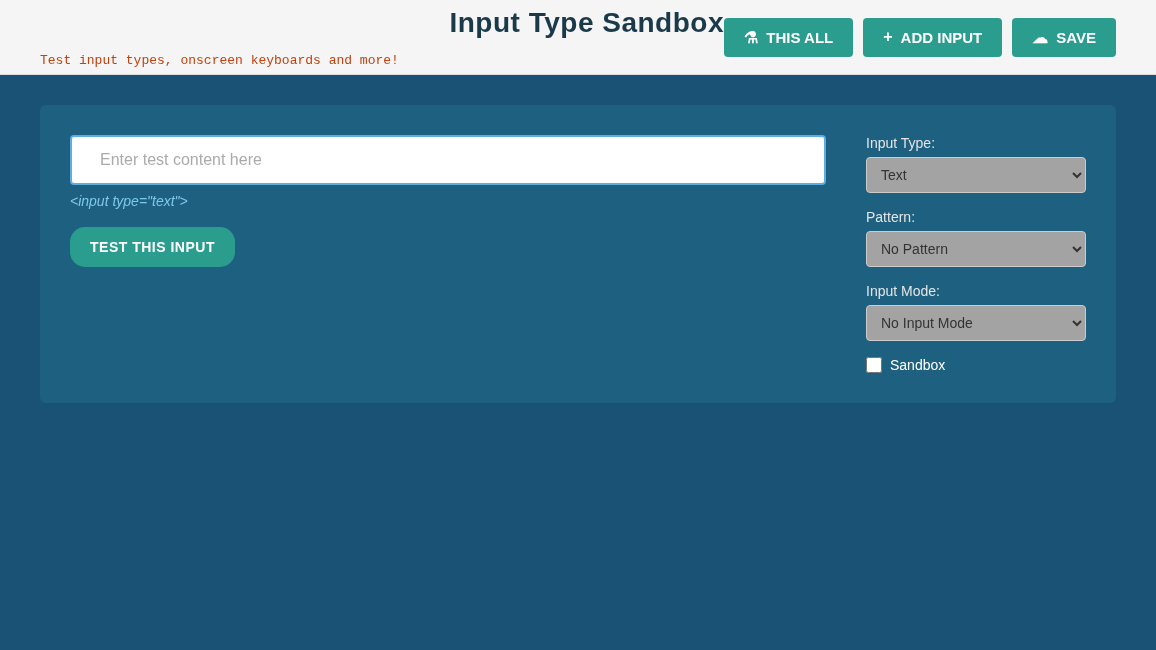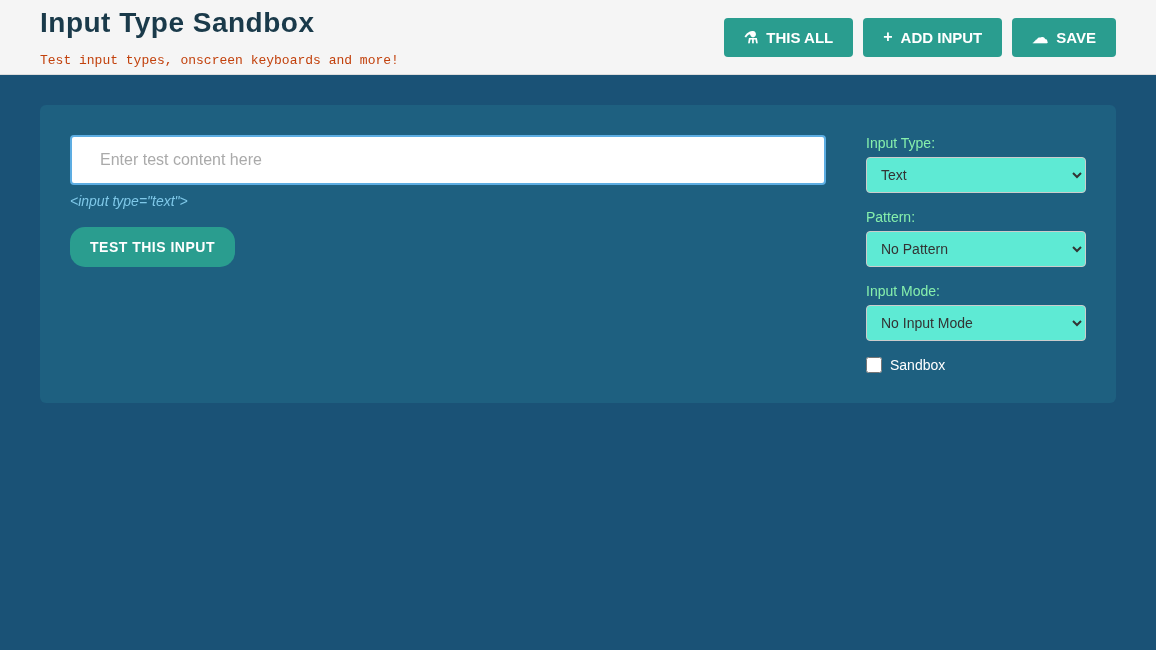--- a/index.html
+++ b/index.html
@@ -28,20 +28,21 @@
 
     .header-brand {
       flex: 1;
     }
 
     .header-title {
       font-size: 28px;
       font-weight: bold;
       color: #1a3a4a;
       letter-spacing: 0.5px;
+      text-align: right;
     }
 
     .header-subtitle {
       font-size: 13px;
       color: #c2410c;
       margin-top: 14px;
       font-family: Liberation Mono, monospace;
     }
 
     .header-actions {
@@ -137,32 +138,32 @@
       letter-spacing: 0.5px;
     }
 
     
     .form-group {
       margin-bottom: 16px;
     }
 
     .form-label {
       display: block;
-      color: #86efac;
+      color: #e5e5e5;
       font-size: 14px;
       margin-bottom: 6px;
     }
 
     .form-select {
       width: 100%;
       padding: 8px 10px;
       font-size: 14px;
       border: 1px solid #ccc;
       border-radius: 4px;
-      background: #5eead4;
+      background: #a3a3a3;
       color: #333;
       cursor: pointer;
       appearance: auto;
     }
 
     .form-checkbox-group {
       display: flex;
       align-items: center;
       gap: 8px;
       margin-top: 4px;

